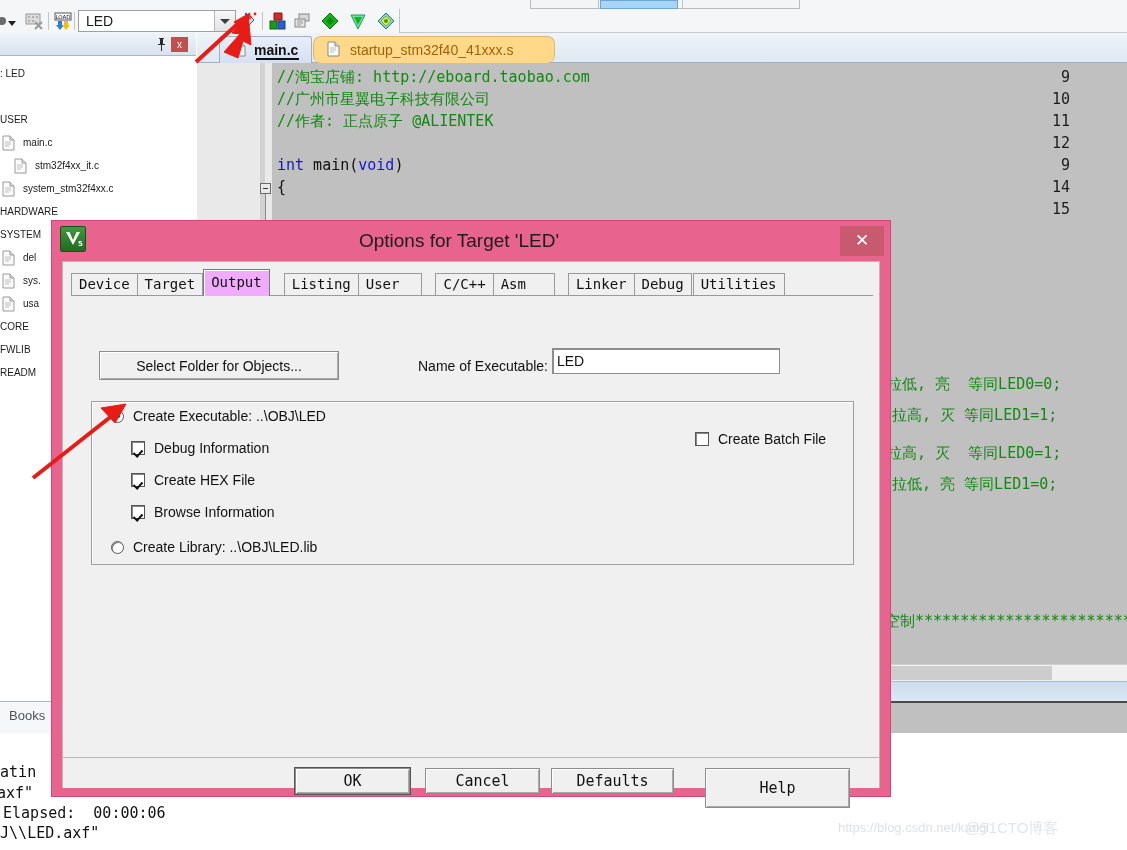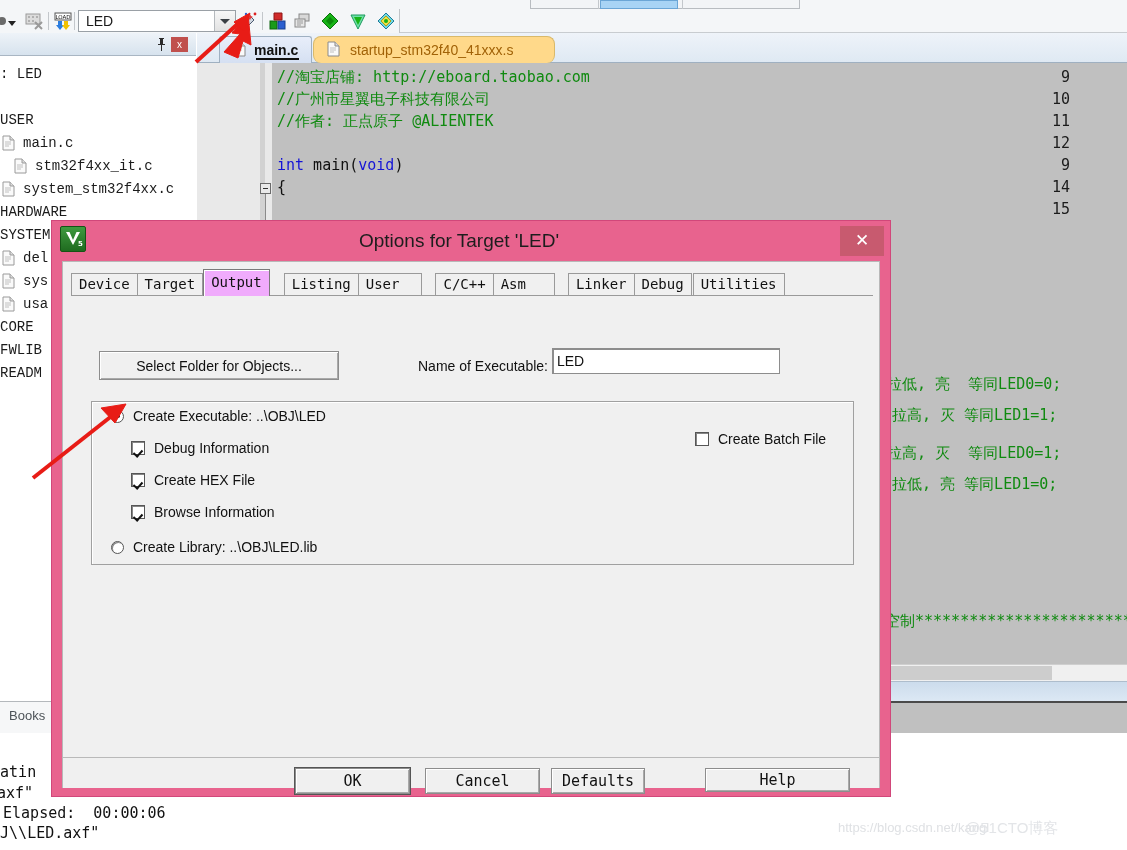--- a/index.html
+++ b/index.html
@@ -44,22 +44,22 @@
   .sidebar { position:absolute; left:0; top:33px; width:196px; height:700px;
      background:#ffffff; border-right:1px solid #a6a6a6; }
   .sb-caption { position:absolute; left:0; top:0; width:196px; height:23px;
      background:linear-gradient(#eef3f8,#d7e3ee); border-bottom:1px solid #a9b6c3; }
   .pin { position:absolute; right:28px; top:4px; width:13px; height:15px; }
   .sb-close { position:absolute; right:8px; top:4px; width:17px; height:15px;
      background:#c0504d; color:#fff; font-size:10px; line-height:15px; text-align:center;
      font-family:"Liberation Sans", sans-serif; }
   .tree { position:absolute; left:0; top:23px; width:196px; height:645px;
      background:#fff; padding-top:6px; }
-  .tnode { position:relative; height:23px; font-size:14px; color:#1b1b1b;
-     display:flex; align-items:center; font-family:Liberation Mono, monospace;
+  .tnode { position:relative; height:23px; font-size:10px; color:#1b1b1b;
+     display:flex; align-items:center; font-family:Liberation Sans, sans-serif;
      white-space:nowrap; overflow:hidden; }
   .fileicon { display:inline-block; width:13px; height:16px; margin-right:8px;
      flex:0 0 auto; }
   .sb-bottom { position:absolute; left:0; bottom:0; width:196px; height:32px;
      border-top:1px solid #b4b8bc; background:#f6f7f8; }
   .sb-tab { position:absolute; left:2px; top:3px; height:22px; padding:0 7px;
      font-size:13px; color:#4d5358; line-height:22px; border-right:1px solid #b9bdc1;
      font-family:"Liberation Sans", sans-serif; }
 
   
@@ -528,22 +528,22 @@
 
         <div class="row" style="left:48px; top:243px;">
           <span class="rb"></span>
           <span class="lbl">Create Library:  ..\OBJ\LED.lib</span>
         </div>
 
         <div style="position:absolute;left:0;top:461px;width:816px;height:1px;background:#b9b9b9;"></div>
 
         <div class="btn btn-mono" style="position:absolute; left:232px; top:472px; width:115px; height:26px; box-shadow: inset 1px 1px 0 #ffffff, inset -1px -1px 0 #a9a9a9, 0 0 0 1px #555;">OK</div>
         <div class="btn btn-mono" style="position:absolute; left:362px; top:472px; width:115px; height:26px;">Cancel</div>
-        <div class="btn btn-mono" style="position:absolute; left:488px; top:472px; width:94px; height:26px;">Defaults</div>
-        <div class="btn btn-mono" style="position:absolute; left:642px; top:472px; width:145px; height:24px;">Help</div>
+        <div class="btn btn-mono" style="position:absolute; left:488px; top:472px; width:123px; height:26px;">Defaults</div>
+        <div class="btn btn-mono" style="position:absolute; left:642px; top:472px; width:145px; height:40px;">Help</div>
 
       </div>
     </div>
   </div>
 
   <svg class="arrow" style="left:0;top:0;width:1127px;height:850px">
     <g fill="#e81c16" stroke="#e81c16">
 
       <polygon points="248,14 232,33 240,34 224,52 238,58 243,41 251,45"></polygon>
       <rect x="195" y="40" width="0" height="0"></rect>

